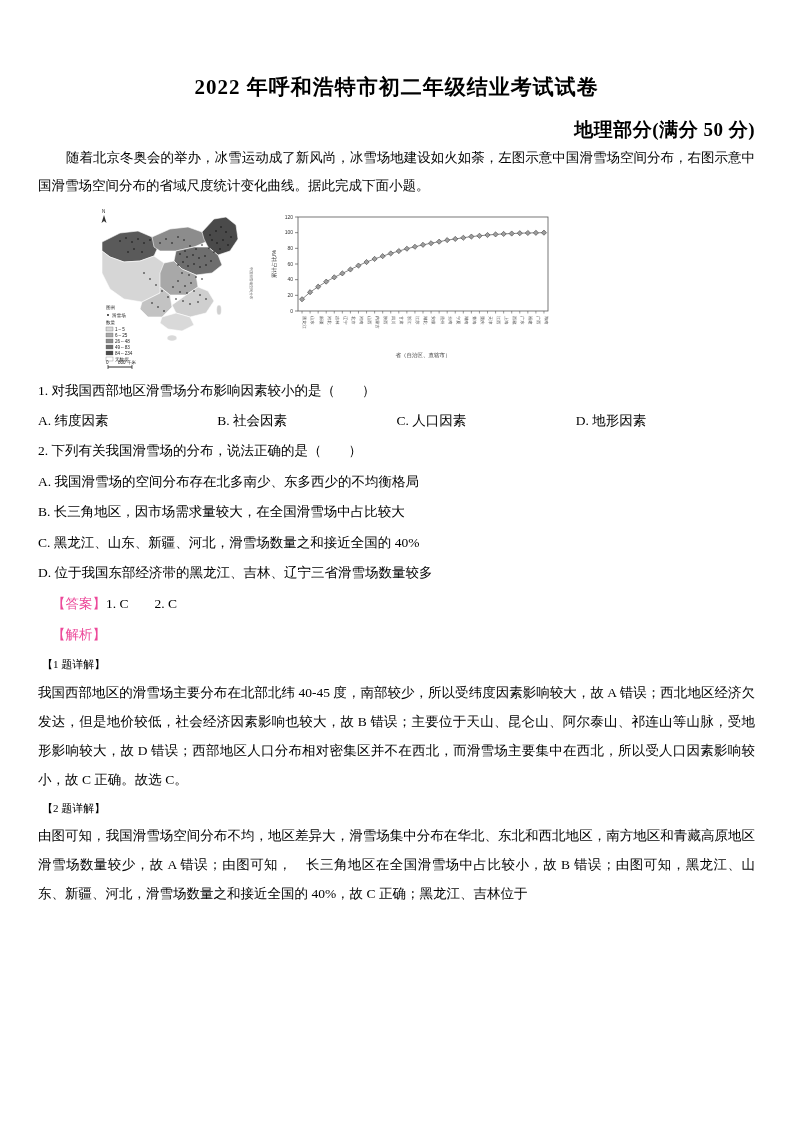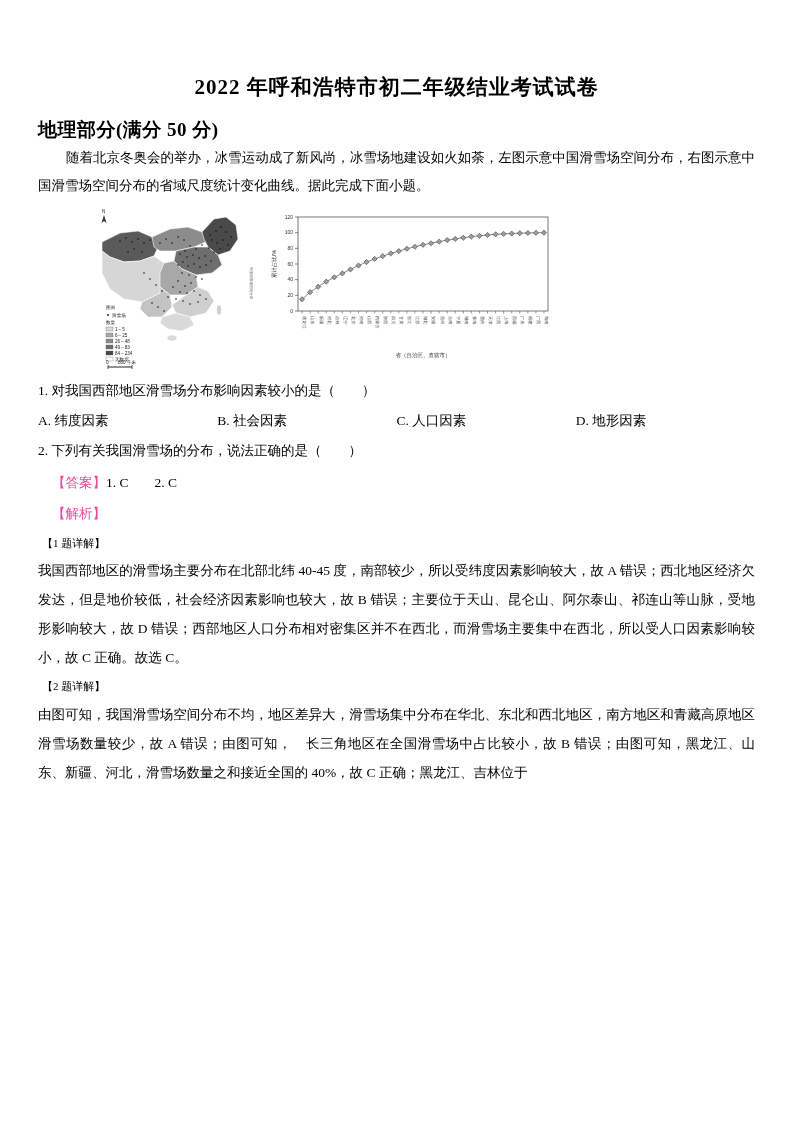--- a/index.html
+++ b/index.html
@@ -24,21 +24,21 @@
   }
   .title-main {
     text-align: center;
     font-size: 21px;
     font-weight: bold;
     letter-spacing: 1px;
     margin: 16px 0 0 0;
     line-height: 1.5;
   }
   .title-sub {
-    text-align: left;
+    text-align: right;
     font-size: 19px;
     font-weight: bold;
     letter-spacing: 0.5px;
     margin: 12px 0 0 0;
     line-height: 1.5;
   }
   .section-head {
     font-size: 15px;
     font-weight: bold;
     line-height: 1.95;
@@ -417,20 +417,26 @@
     <span class="opt">A. 纬度因素</span>
     <span class="opt">B. 社会因素</span>
     <span class="opt">C. 人口因素</span>
     <span class="opt">D. 地形因素</span>
   </div>
 
   <div class="q-line">
     <span>2.</span>
     <span>下列有关我国滑雪场的分布，说法正确的是（　　）</span>
   </div>
+  <div class="opt-list">
+    <div class="opt-single">A. 我国滑雪场的空间分布存在北多南少、东多西少的不均衡格局</div>
+    <div class="opt-single">B. 长三角地区，因市场需求量较大，在全国滑雪场中占比较大</div>
+    <div class="opt-single">C. 黑龙江、山东、新疆、河北，滑雪场数量之和接近全国的 40%</div>
+    <div class="opt-single">D. 位于我国东部经济带的黑龙江、吉林、辽宁三省滑雪场数量较多</div>
+  </div>
 
   <div class="ans-line">
     <span class="blue">【答案】</span><span>1. C</span><span class="gap"></span><span>2. C</span>
   </div>
   <div class="ans-line">
     <span class="blue">【解析】</span>
   </div>
 
   <div class="detail-head">【1 题详解】</div>
   <p class="body-para">我国西部地区的滑雪场主要分布在北部北纬 40-45 度，南部较少，所以受纬度因素影响较大，故 A 错误；西北地区经济欠发达，但是地价较低，社会经济因素影响也较大，故 B 错误；主要位于天山、昆仑山、阿尔泰山、祁连山等山脉，受地形影响较大，故 D 错误；西部地区人口分布相对密集区并不在西北，而滑雪场主要集中在西北，所以受人口因素影响较小，故 C 正确。故选 C。</p>

